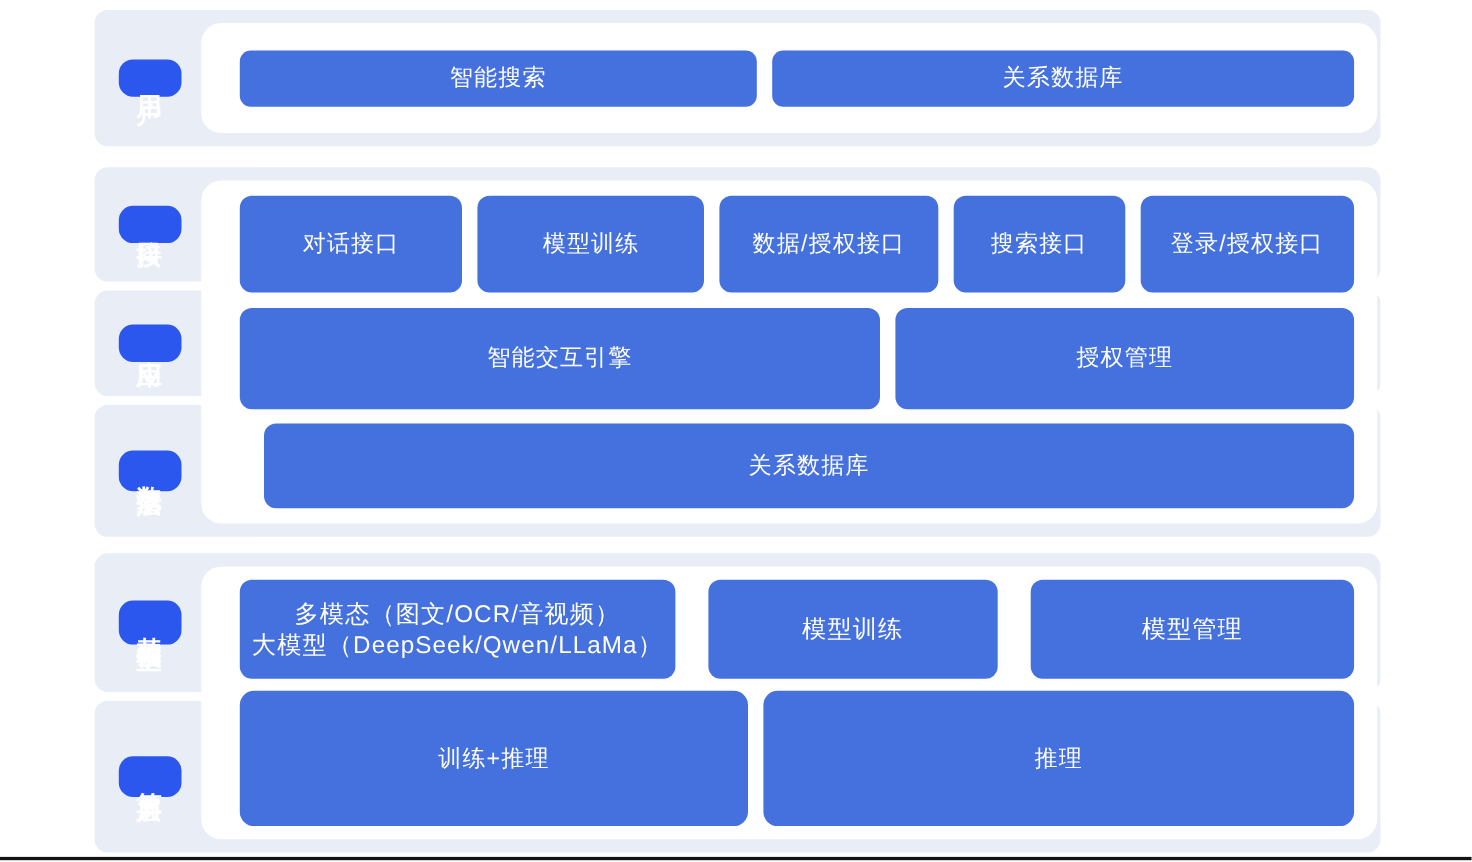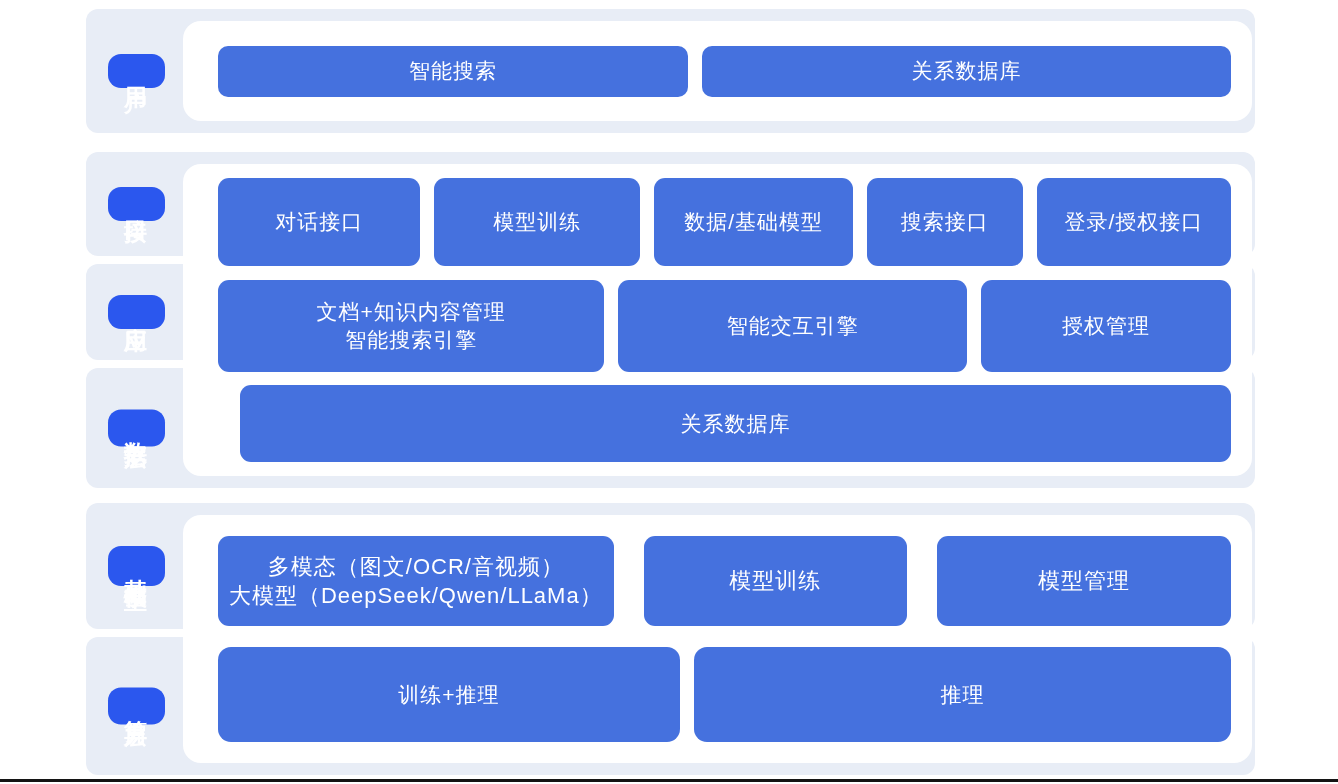--- a/index.html
+++ b/index.html
@@ -33,21 +33,21 @@
     background:#4571de;color:#ffffff;border-radius:11px;
     display:flex;flex-direction:column;align-items:center;justify-content:center;
     text-align:center;font-size:21px;letter-spacing:1px;line-height:1.32;
     min-width:0;
   }
   .g1 .btn{height:51px;border-radius:10px;}
   .s2r1 .btn{height:88px;}
   .s2r2 .btn{height:92px;}
   .s2r3 .btn{height:77px;margin-left:22px;}
   .s3r1 .btn{height:90px;font-size:22px;}
-  .s3r2 .btn{height:95px;border-radius:13px;}
+  .s3r2 .btn{height:123px;border-radius:13px;}
   .btn .ln{display:block;}
   .bottom-rule{position:absolute;left:0;top:779px;width:1338px;height:3px;background:#141414;}
   .mt1{margin-top:9px;}
   .mt2{margin-top:19px;}
   .mt3{margin-top:15px;}
 </style>
 </head>
 <body>
 
 <div class="page">
@@ -77,29 +77,25 @@
       </div>
       <div class="strip" style="height:120px">
         <div class="label-box">数据层</div>
       </div>
     </div>
     <div class="panel"></div>
     <div class="rows">
       <div class="row s2r1">
         <div class="btn" style="flex:205 1 0">对话接口</div>
         <div class="btn" style="flex:209 1 0">模型训练</div>
-        <div class="btn" style="flex:201 1 0">数据/基础模型</div>
+        <div class="btn" style="flex:201 1 0">数据/授权接口</div>
         <div class="btn" style="flex:158 1 0">搜索接口</div>
         <div class="btn" style="flex:197 1 0">登录/授权接口</div>
       </div>
       <div class="row s2r2">
-        <div class="btn" style="flex:297 1 0">
-          <span class="ln">文档+知识内容管理</span>
-          <span class="ln">智能搜索引擎</span>
-        </div>
         <div class="btn" style="flex:268 1 0">智能交互引擎</div>
         <div class="btn" style="flex:192 1 0">授权管理</div>
       </div>
       <div class="row s2r3">
         <div class="btn" style="flex:301 1 0">关系数据库</div>
       </div>
     </div>
   </section>
 
   <section class="group mt3">

